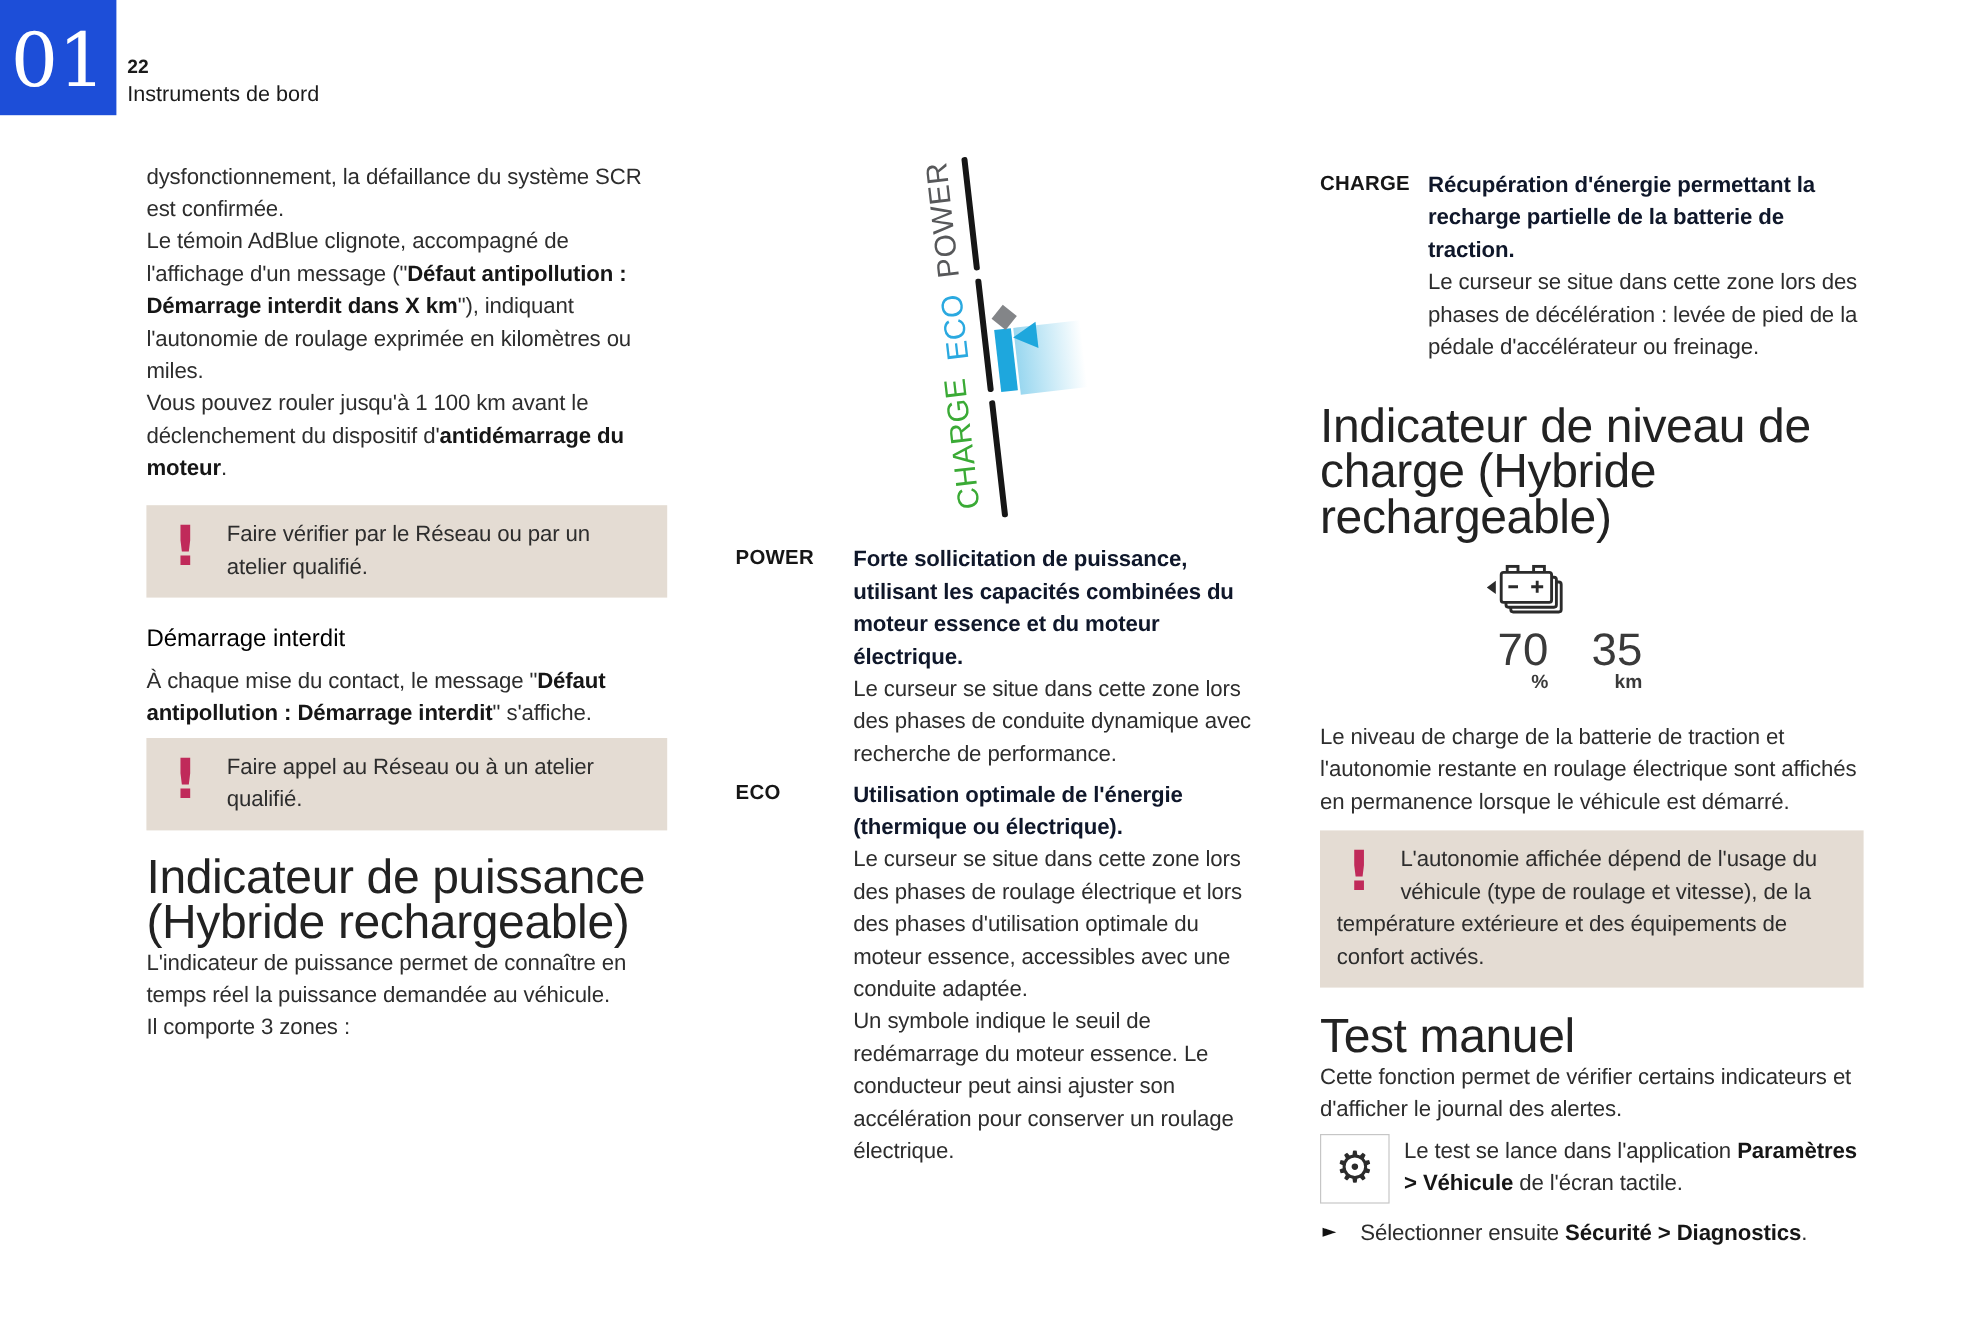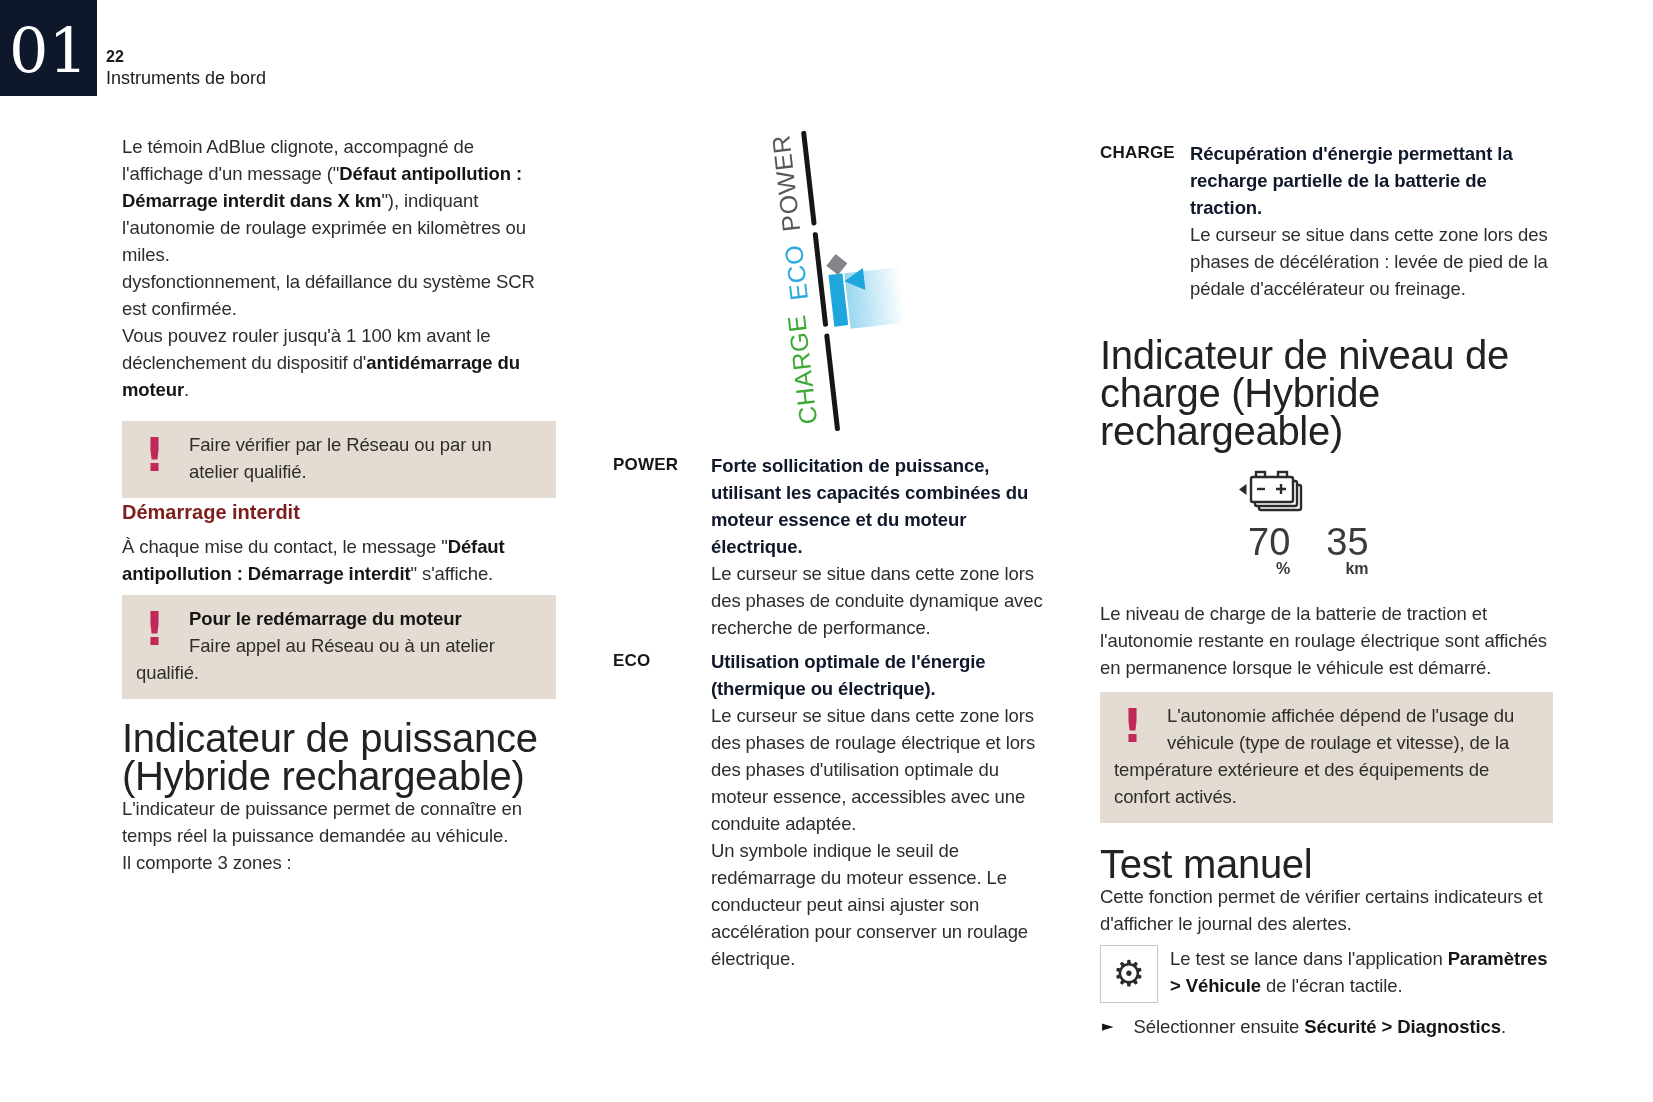--- a/index.html
+++ b/index.html
@@ -1,34 +1,34 @@
 <!DOCTYPE html>
 <html><head>
 <meta charset="utf-8">
 <style>
   html,body{margin:0;padding:0;background:#fff;}
   .page{position:relative;width:1653px;height:1102px;overflow:hidden;background:#ffffff;
         font-family:"Liberation Sans","DejaVu Sans",sans-serif;color:#2d2d2d;}
   
-  .chapter-box{position:absolute;left:0;top:0;width:97px;height:96px;background:#0f172a;
+  .chapter-box{position:absolute;left:0;top:0;width:97px;height:96px;background:#1d4ed8;
                display:flex;align-items:center;justify-content:center;}
   .chapter-num{font-family:"DejaVu Serif","Liberation Serif",serif;font-size:62px;line-height:1;
                color:#ffffff;font-weight:400;margin-top:6px;}
   .meta{position:absolute;left:106px;top:47px;}
   .page-num{font-size:16px;font-weight:700;color:#1b1b1b;line-height:20px;margin:0;}
   .chapter-title{font-size:18px;color:#1b1b1b;line-height:23px;margin:0;}
   
   .col{position:absolute;}
   p.body{margin:0;font-size:18.5px;line-height:27px;letter-spacing:-0.1px;}
   .rb{font-weight:700;color:#161616;}
   .lead{font-weight:700;color:#0f172a;}
   .warn{background:#e4dcd3;padding:10px 14px 13px 14px;overflow:hidden;}
   .bang{float:left;font-weight:700;font-size:46px;line-height:42px;color:#c02a5a;
         margin:3px 24px 0 8px;font-family:"DejaVu Sans",sans-serif;}
-  .sub{margin:0 0 7px 0;font-size:20px;font-weight:700;color:#7f1d1d;line-height:28px;}
+  .sub{margin:20px 0 7px 0;font-size:20px;font-weight:400;color:#000000;line-height:28px;}
   .h1{margin:0;font-size:40px;font-weight:400;color:#222222;line-height:38px;letter-spacing:-0.3px;}
   .mt18{margin-top:18px;} .mt8{margin-top:8px;} .mt20{margin-top:20px;} .mt6{margin-top:6px;}
   
   .dl{display:grid;row-gap:7px;}
   .term{font-size:17px;font-weight:700;color:#161616;padding-top:3px;letter-spacing:0.2px;}
   
   .gauge{position:absolute;left:700px;top:131px;width:250px;height:345px;}
   .gauge-in{position:absolute;left:0;top:0;width:250px;height:345px;
             transform:rotate(-6.5deg);transform-origin:103px 0px;}
   .gs{position:absolute;left:101px;width:5px;background:#161616;border-radius:2px;}
@@ -69,35 +69,34 @@
 
   <div class="chapter-box">
     <span class="chapter-num">01</span>
   </div>
   <div class="meta">
     <p class="page-num">22</p>
     <p class="chapter-title">Instruments de bord</p>
   </div>
 
   <div class="col" style="left:122px;top:133px;width:434px;">
+    <p class="body"><span>dysfonctionnement, la défaillance du système SCR est confirmée.</span></p>
     <p class="body"><span>Le témoin AdBlue clignote, accompagné de l'affichage d'un message ("</span><span class="rb">Défaut antipollution : Démarrage interdit dans X km</span><span>"), indiquant l'autonomie de roulage exprimée en kilomètres ou miles.</span></p>
-    <p class="body"><span>dysfonctionnement, la défaillance du système SCR est confirmée.</span></p>
     <p class="body"><span>Vous pouvez rouler jusqu'à 1 100 km avant le déclenchement du dispositif d'</span><span class="rb">antidémarrage du moteur</span><span>.</span></p>
 
     <div class="warn mt18">
       <span class="bang">!</span>
       <p class="body"><span>Faire vérifier par le Réseau ou par un atelier qualifié.</span></p>
     </div>
 
     <h3 class="sub">Démarrage interdit</h3>
     <p class="body"><span>À chaque mise du contact, le message "</span><span class="rb">Défaut antipollution : Démarrage interdit</span><span>" s'affiche.</span></p>
 
     <div class="warn mt8">
       <span class="bang">!</span>
-      <p class="body"><span class="rb">Pour le redémarrage du moteur</span></p>
       <p class="body"><span>Faire appel au Réseau ou à un atelier qualifié.</span></p>
     </div>
 
     <h2 class="h1 mt20">Indicateur de puissance (Hybride rechargeable)</h2>
     <p class="body mt6"><span>L'indicateur de puissance permet de connaître en temps réel la puissance demandée au véhicule.</span></p>
     <p class="body"><span>Il comporte 3 zones :</span></p>
   </div>
 
   <div class="gauge">
     <div class="gauge-in">

